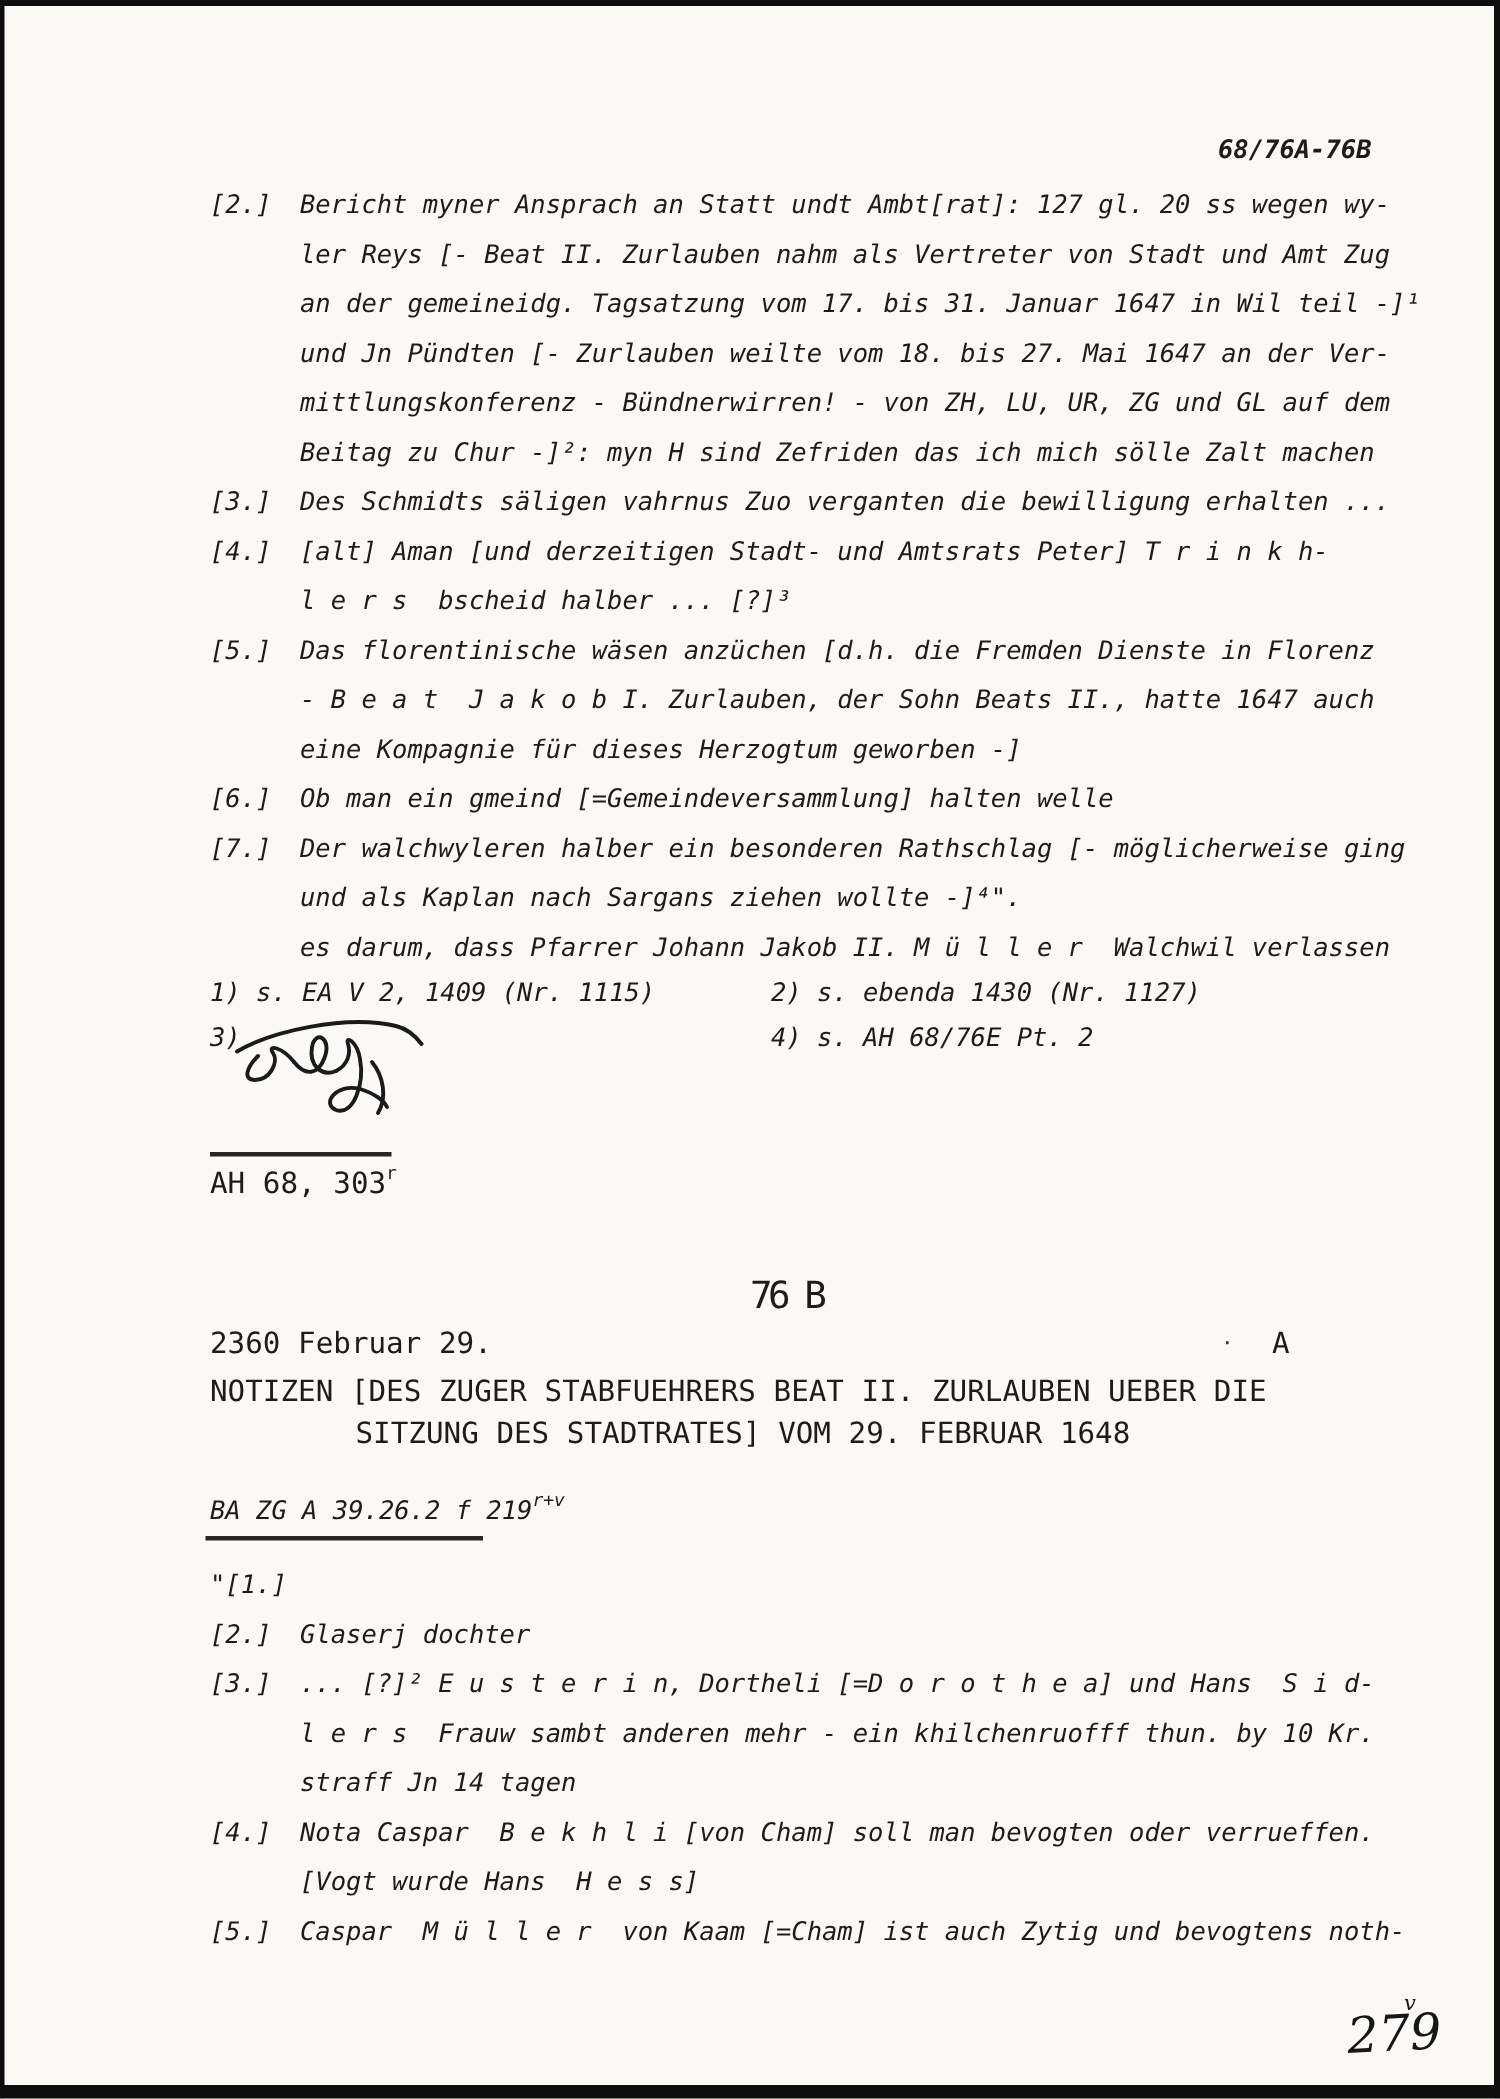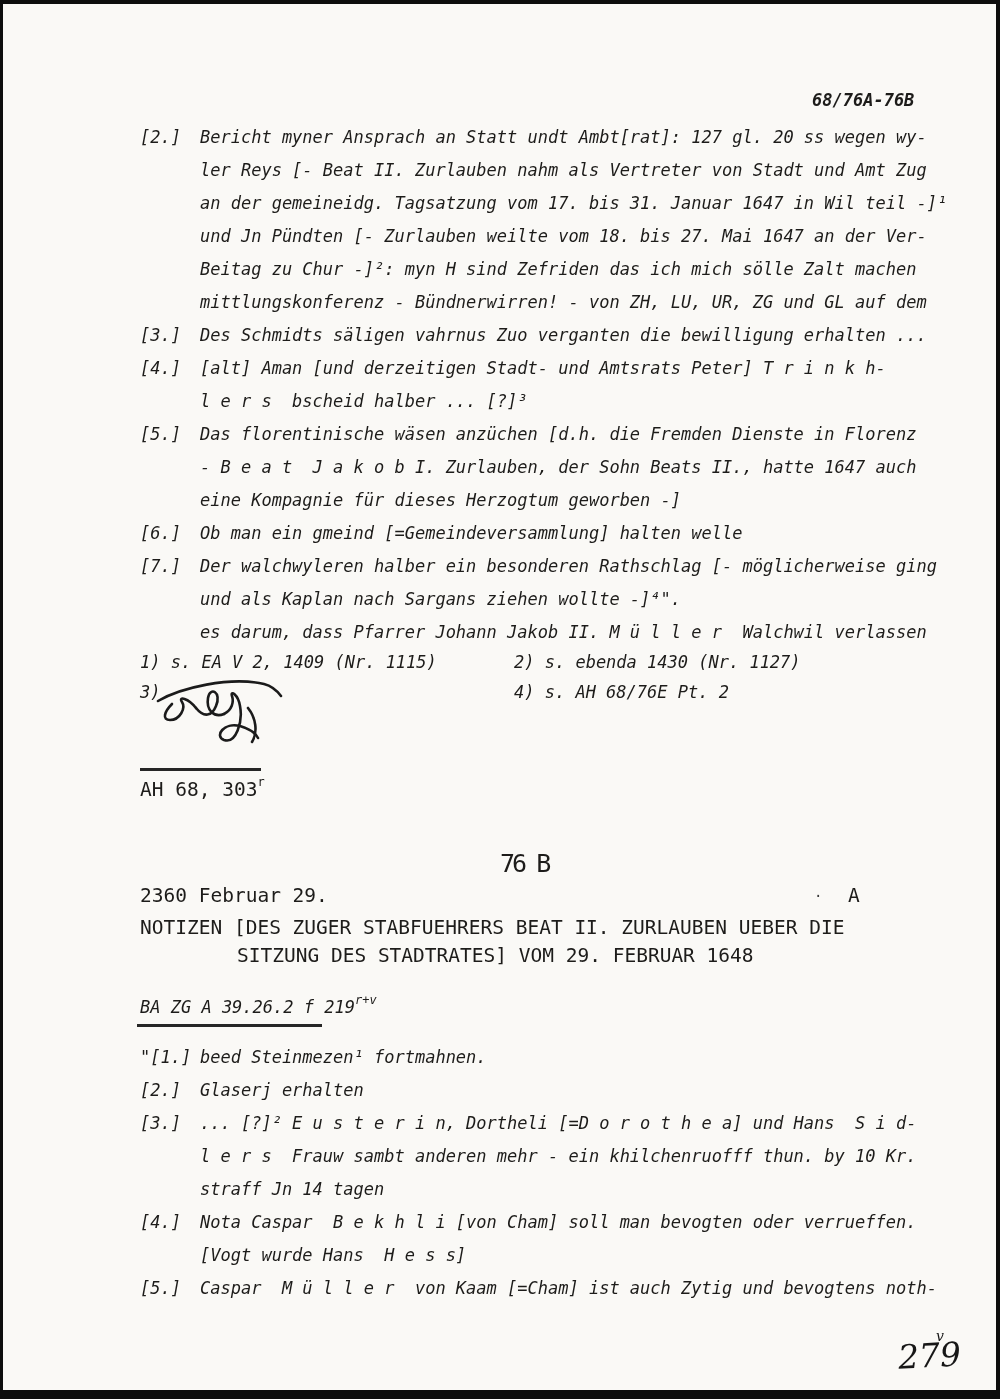--- a/index.html
+++ b/index.html
@@ -77,25 +77,25 @@
     <div class="row">
       <span class="lbl"></span>
       <span class="txt">an der gemeineidg. Tagsatzung vom 17. bis 31. Januar 1647 in Wil teil -]¹</span>
     </div>
     <div class="row">
       <span class="lbl"></span>
       <span class="txt">und Jn Pündten [- Zurlauben weilte vom 18. bis 27. Mai 1647 an der Ver-</span>
     </div>
     <div class="row">
       <span class="lbl"></span>
+      <span class="txt">mittlungskonferenz - Bündnerwirren! - von ZH, LU, UR, ZG und GL auf dem</span>
+    </div>
+    <div class="row">
+      <span class="lbl"></span>
       <span class="txt">Beitag zu Chur -]²: myn H sind Zefriden das ich mich sölle Zalt machen</span>
-    </div>
-    <div class="row">
-      <span class="lbl"></span>
-      <span class="txt">mittlungskonferenz - Bündnerwirren! - von ZH, LU, UR, ZG und GL auf dem</span>
     </div>
     <div class="row">
       <span class="lbl">[3.]</span>
       <span class="txt">Des Schmidts säligen vahrnus Zuo verganten die bewilligung erhalten ...</span>
     </div>
     <div class="row">
       <span class="lbl">[4.]</span>
       <span class="txt">[alt] Aman [und derzeitigen Stadt- und Amtsrats Peter] T r i n k h-</span>
     </div>
     <div class="row">
@@ -159,25 +159,24 @@
   <div class="abs hdr" style="left:140px; top:916px;">NOTIZEN [DES ZUGER STABFUEHRERS BEAT II. ZURLAUBEN UEBER DIE</div>
   <div class="abs hdr" style="left:237px; top:944px;text-align:right;">SITZUNG DES STADTRATES] VOM 29. FEBRUAR 1648</div>
 
   <div class="abs ital" style="left:140px; top:974px; font-size:17px;margin-top:21px;"><span>BA ZG A 39.26.2 f 219</span><sup class="supr">r+v</sup></div>
 
   <div class="rule" style="left:137px; top:1024px; width:185px; height:3px;"></div>
 
   <div class="rows" style="left:140px; top:1041px; width:845px;">
     <div class="row">
       <span class="lbl">"[1.]</span>
-      <span class="txt">beed Steinmezen¹ fortmahnen.</span>
     </div>
     <div class="row">
       <span class="lbl">[2.]</span>
-      <span class="txt">Glaserj erhalten</span>
+      <span class="txt">Glaserj dochter</span>
     </div>
     <div class="row">
       <span class="lbl">[3.]</span>
       <span class="txt">... [?]² E u s t e r i n, Dortheli [=D o r o t h e a] und Hans  S i d-</span>
     </div>
     <div class="row">
       <span class="lbl"></span>
       <span class="txt">l e r s  Frauw sambt anderen mehr - ein khilchenruofff thun. by 10 Kr.</span>
     </div>
     <div class="row">

